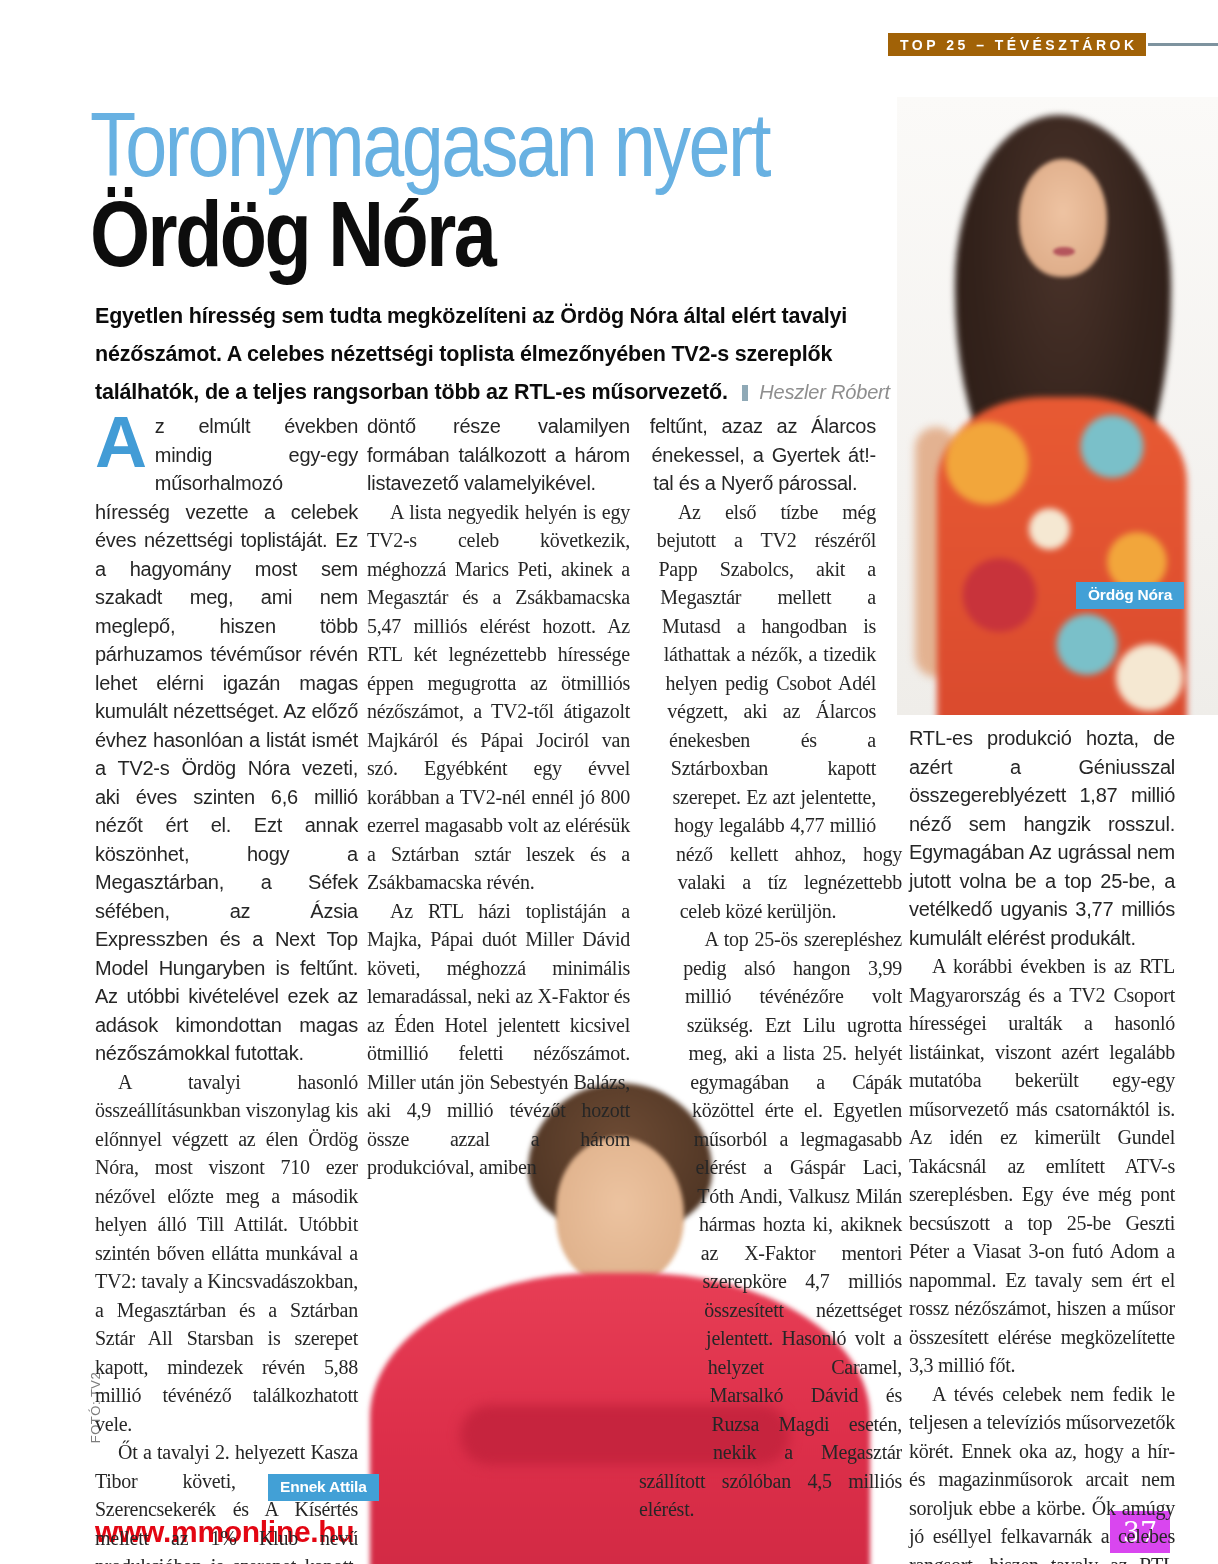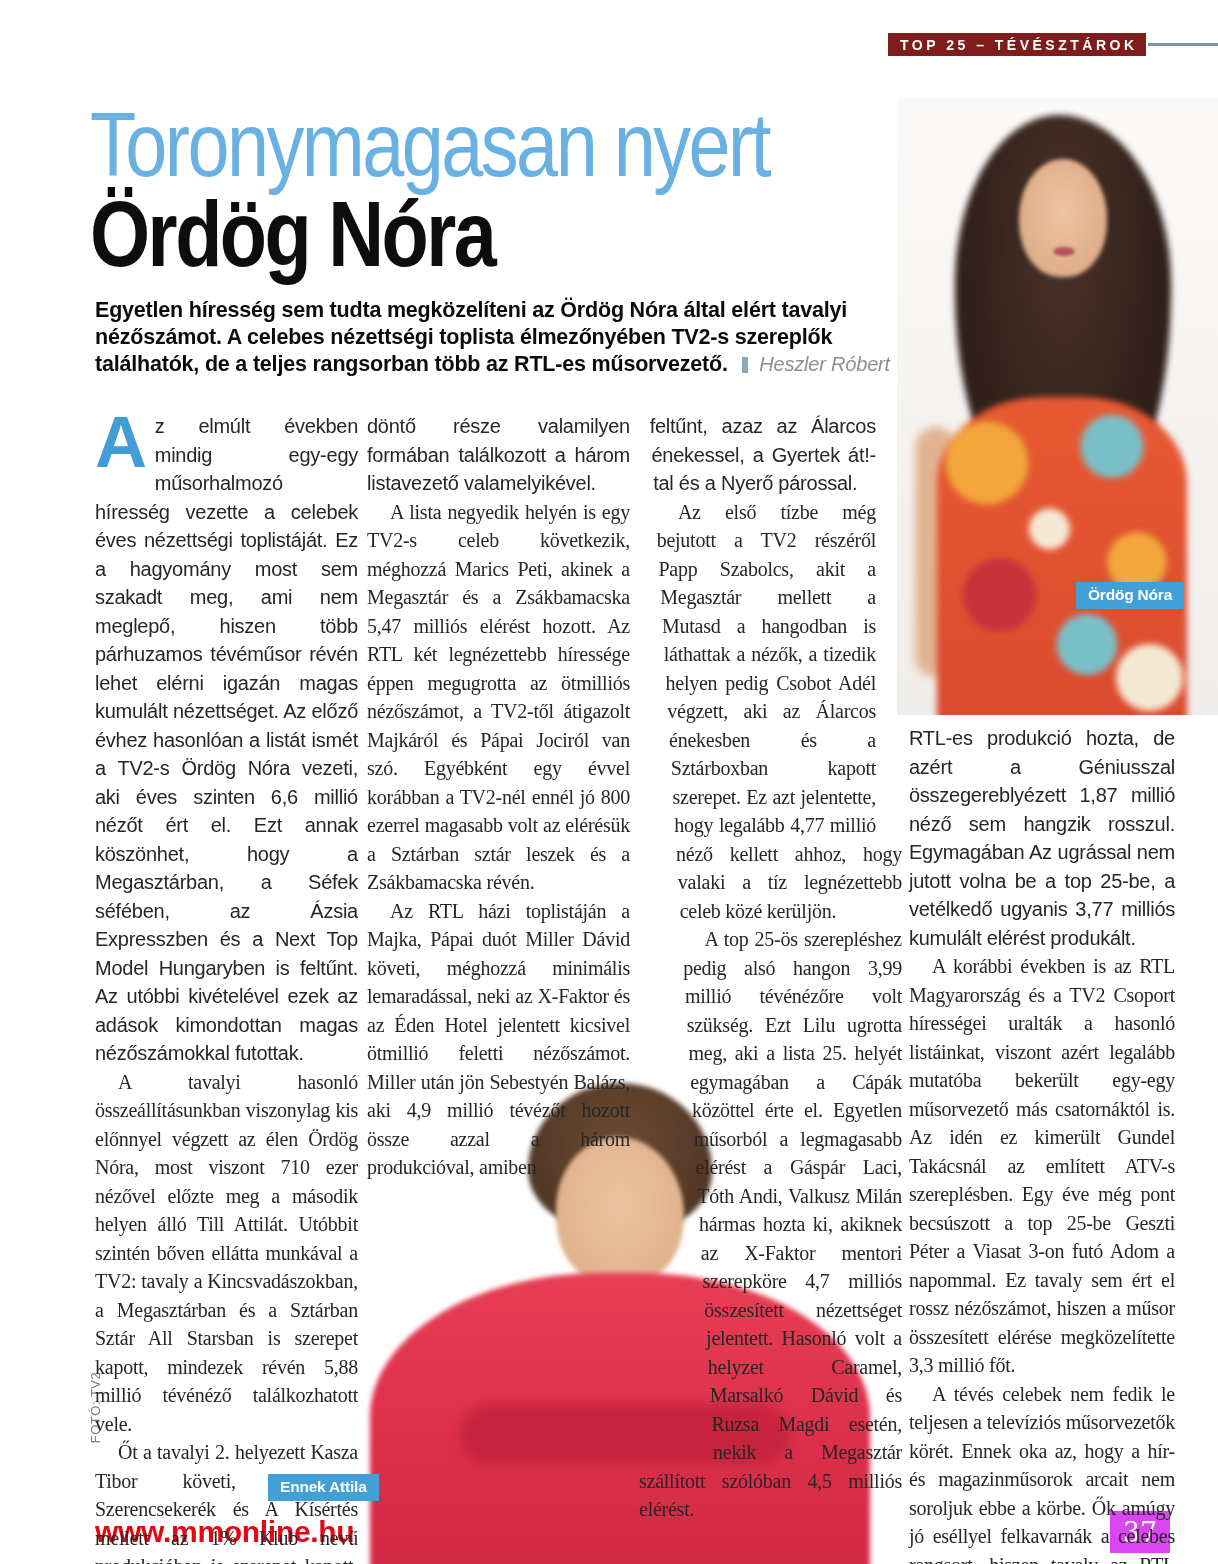--- a/index.html
+++ b/index.html
@@ -6,39 +6,39 @@
   body{
     width:1218px;height:1564px;position:relative;background:#ffffff;
     font-family:"Liberation Sans", sans-serif;color:#2a2a2a;overflow:hidden;
   }
   
   .header-tag-wrap{
     position:absolute;top:33px;left:888px;right:0;height:23px;
     display:flex;align-items:center;
   }
   .header-tag{
-    background:#7f1d1d;color:#ffffff;font-weight:bold;font-size:14px;
+    background:#a16207;color:#ffffff;font-weight:bold;font-size:14px;
     letter-spacing:3.5px;padding:4px 8px 3px 12px;white-space:nowrap;
   }
   .header-line{flex:1;height:3px;background:#7e939f;margin-left:2px;}
   
   .title-thin{
     position:absolute;left:90px;top:100px;font-size:90px;line-height:1;
     color:#68b1e2;font-weight:normal;letter-spacing:-3px;white-space:nowrap;
     transform:scaleX(0.84);transform-origin:0 50%;
   }
   .title-bold{
     position:absolute;left:90px;top:188px;font-size:92px;line-height:1;
     color:#0d0d0d;font-weight:bold;letter-spacing:-3px;white-space:nowrap;
     transform:scaleX(0.84);transform-origin:0 50%;
   }
   
   .lead{
     position:absolute;left:95px;top:297px;width:805px;
-    font-size:21.5px;font-weight:bold;line-height:27px;color:#0b0b0b;
+    font-size:21.5px;font-weight:bold;line-height:38px;color:#0b0b0b;
     letter-spacing:-0.2px;
   }
   .byline-bar{
     display:inline-block;width:6px;height:16px;background:#8fa9b6;
     margin:0 6px 0 8px;vertical-align:-2px;
   }
   .byline{font-weight:normal;font-style:italic;color:#8e8e8e;font-size:20px;}
   
   .col{
     position:absolute;top:412px;width:263px;font-size:20px;line-height:28.5px;

